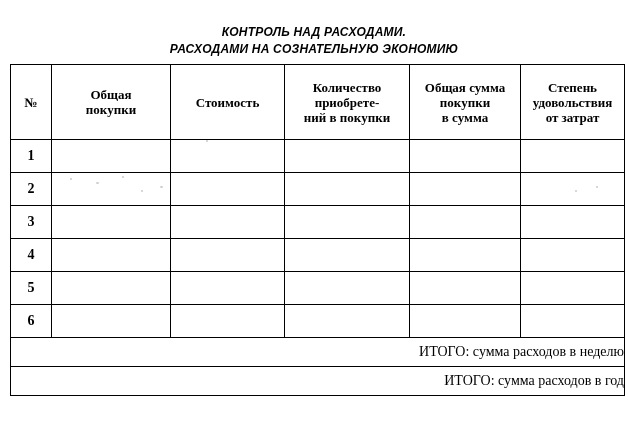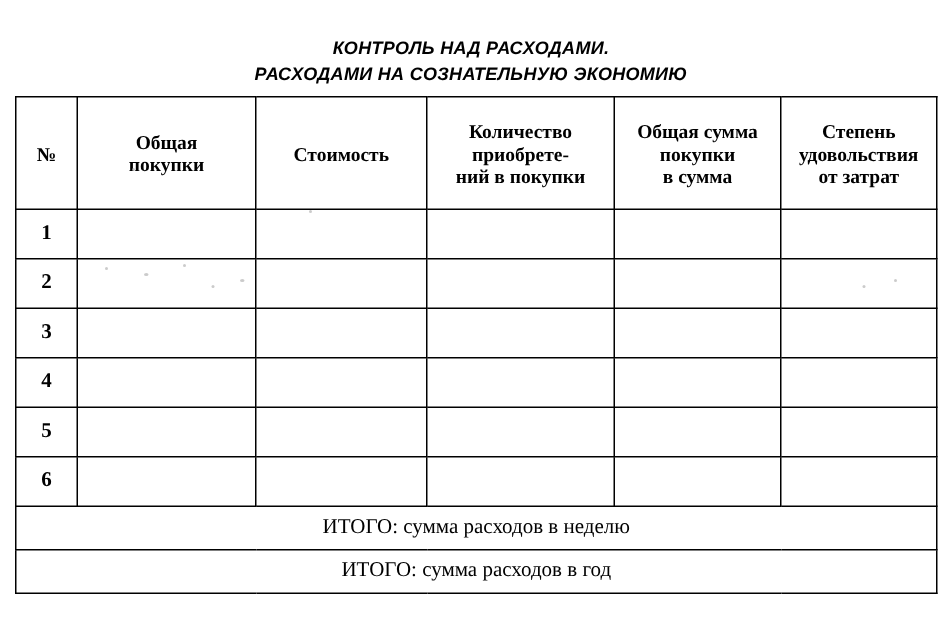--- a/index.html
+++ b/index.html
@@ -63,21 +63,21 @@
 
   tbody td {
     height: 32px;
   }
   td.rownum {
     text-align: center;
     font-weight: bold;
     font-size: 14px;
   }
   td.summary {
-    text-align: center;
+    text-align: right;
     font-size: 14px;
     padding: 3px 6px 3px 8px;
     height: 28px;
     font-family: "Liberation Serif", serif;
     margin-left: 12px;
   }
   .hdr-lines span { display: block; }
   
   .speckle {
     position: absolute;

